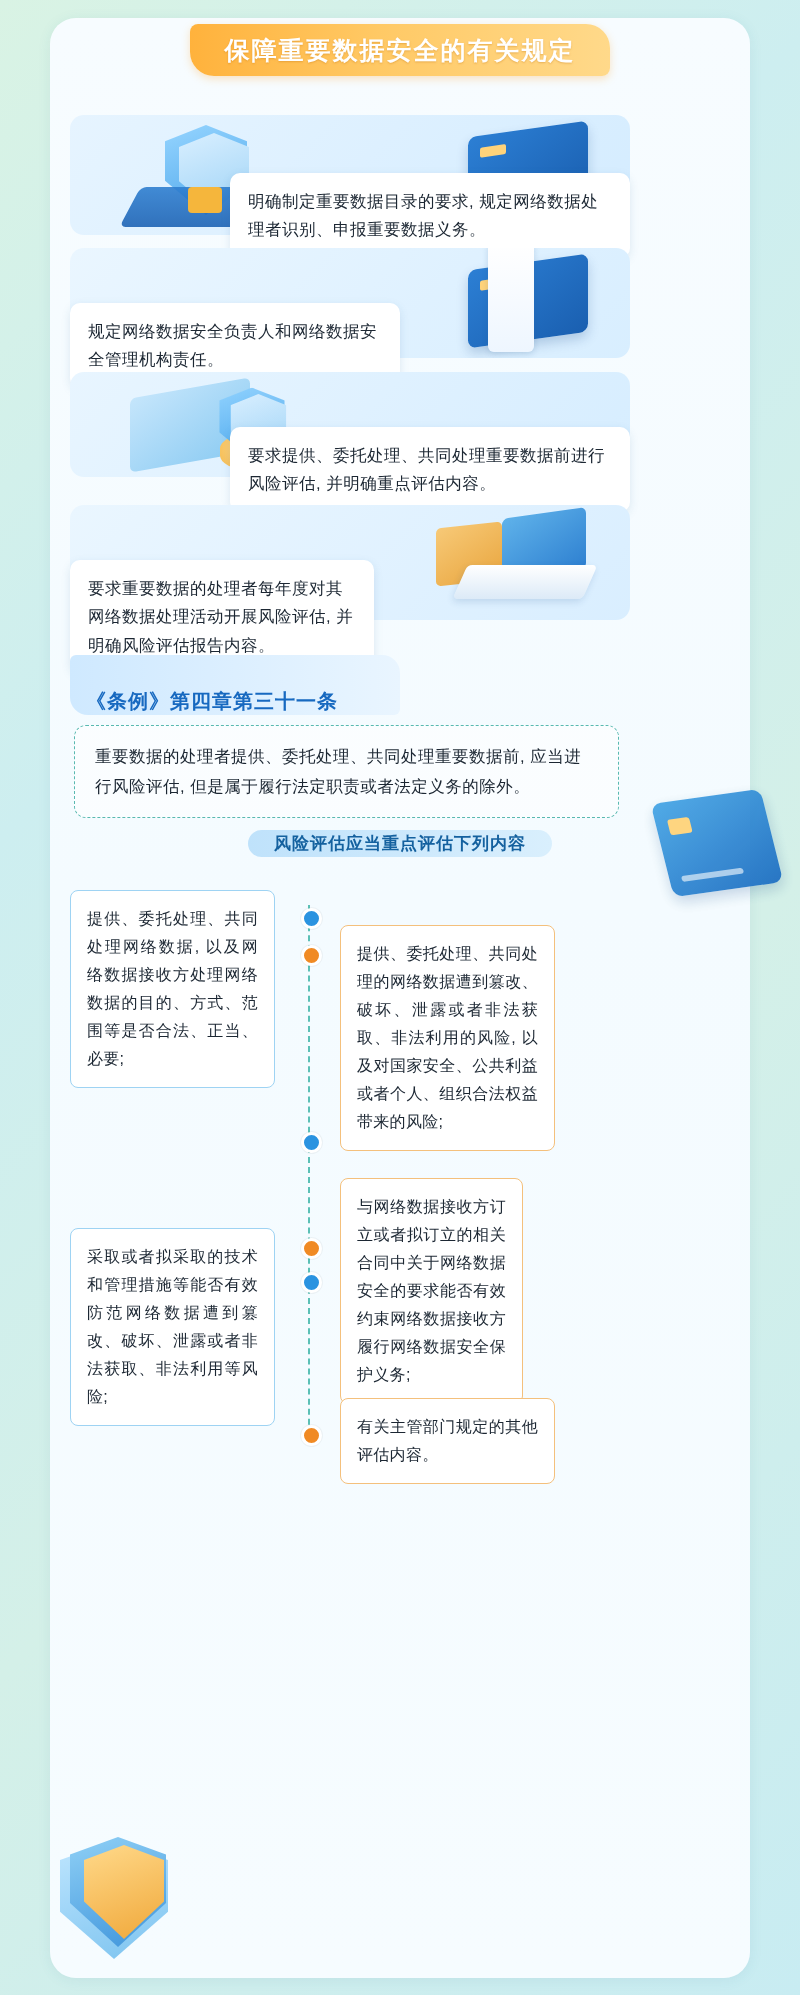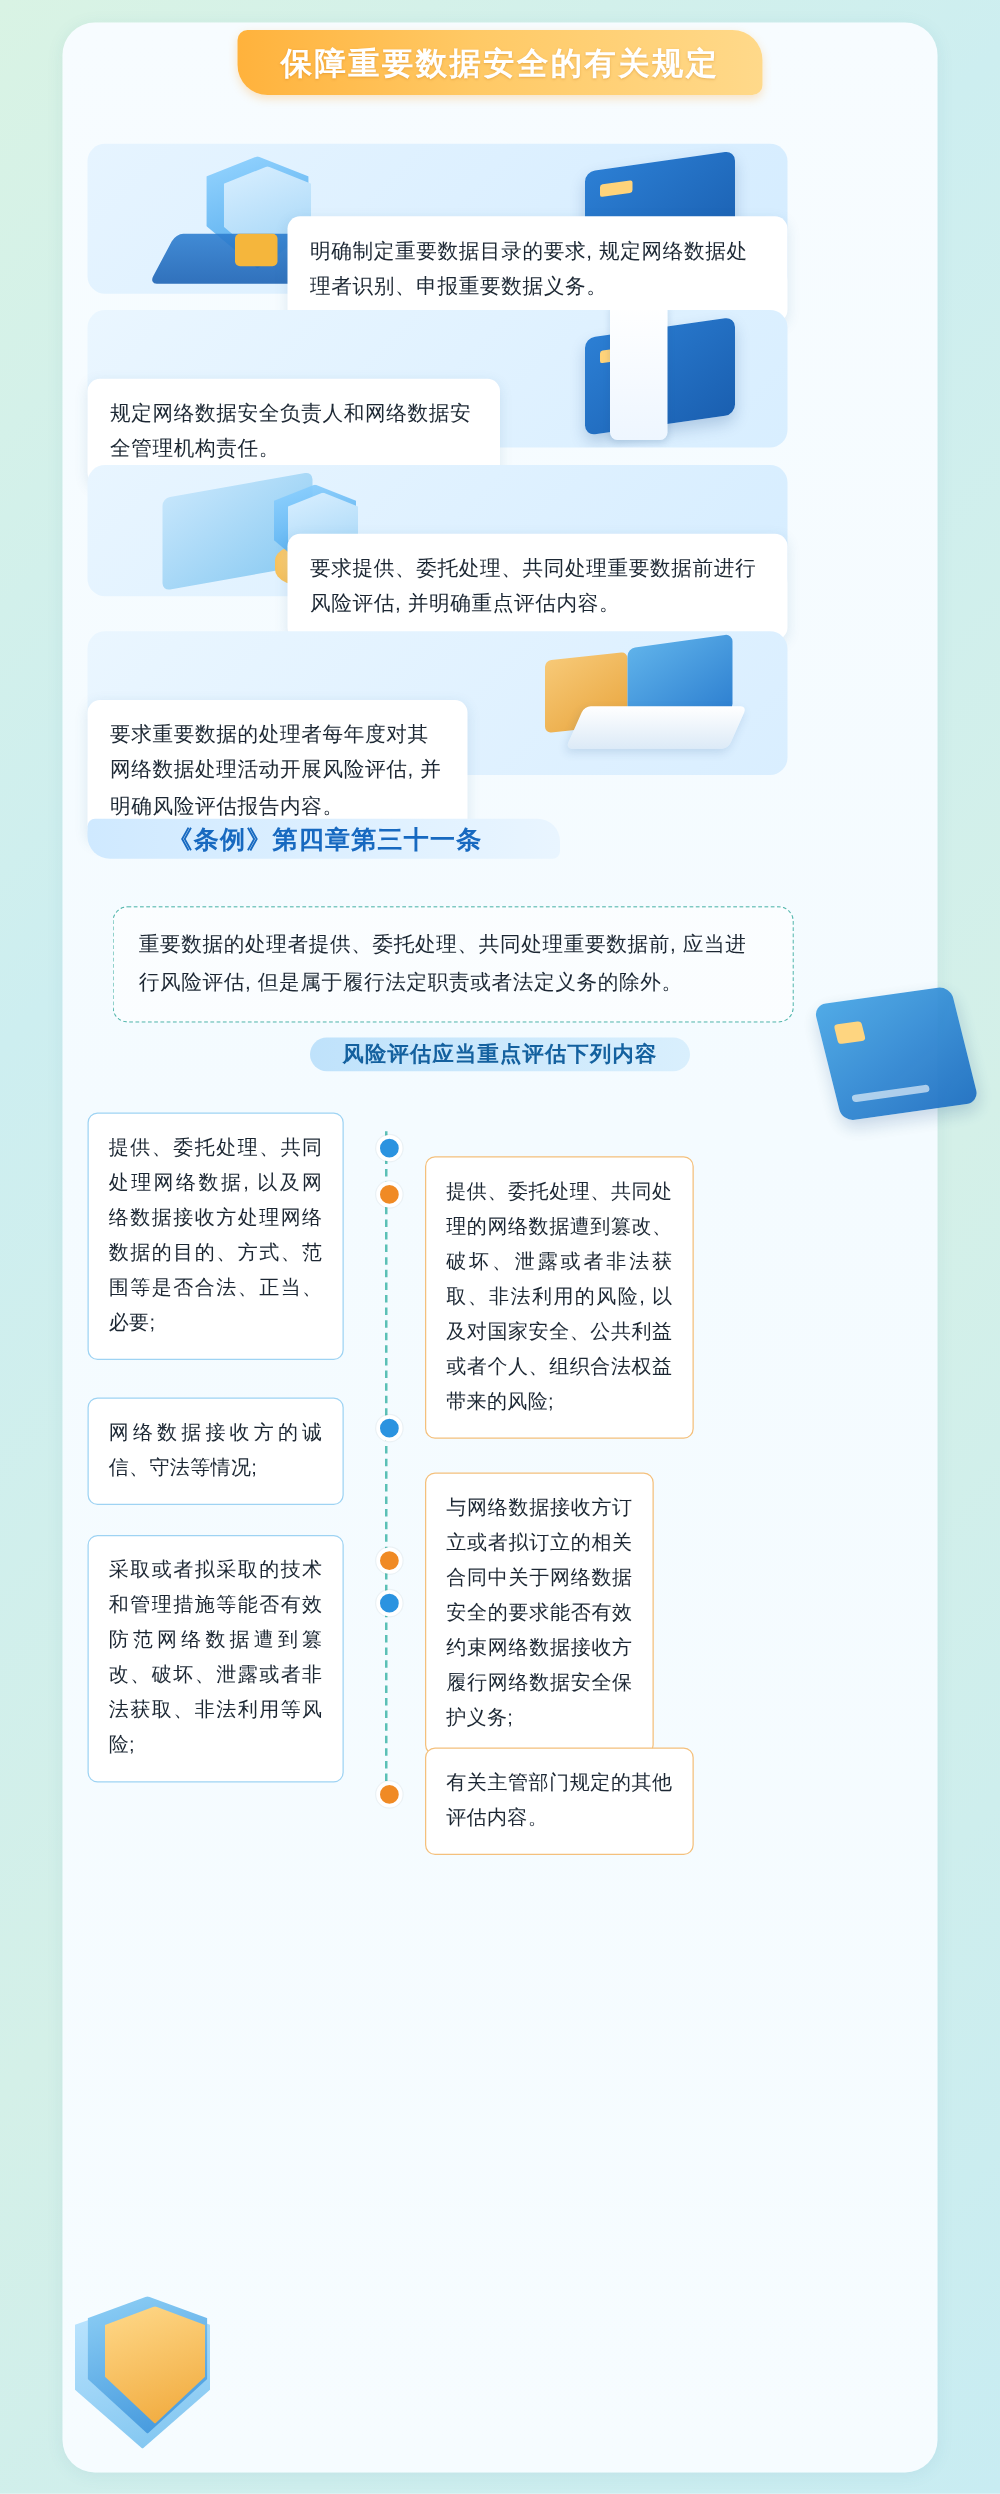--- a/index.html
+++ b/index.html
@@ -149,31 +149,31 @@
     letter-spacing:.5px;
     margin-top:40px;
   }
   .c1{left:230px;top:133px;width:400px;}
   .c2{left:70px;top:263px;width:330px;}
   .c3{left:230px;top:387px;width:400px;}
   .c4{left:70px;top:520px;width:304px;}
 
   
   .sec-head{
-    position:absolute;left:70px;top:655px;width:330px;height:32px;
+    position:absolute;left:70px;top:655px;width:330px;height:60px;
     background:linear-gradient(90deg,#cfe9ff 0%,#e9f5ff 100%);
     border-radius:6px 18px 6px 18px;
-    display:flex;align-items:center;padding-left:48px;
+    display:flex;align-items:flex-end;
   }
   .sec-head span{
     color:#1769c0;font-size:20px;font-weight:bold;letter-spacing:1px;padding-left:16px;
   }
   
   .quote{
-    position:absolute;left:90px;top:725px;width:545px;
+    position:absolute;left:74px;top:725px;width:545px;
     border:1.6px dashed #59b9b0;
     border-radius:12px;
     background:rgba(255,255,255,.55);
     padding:16px 20px;
     box-sizing:border-box;
     color:#1c2733;font-size:16.5px;line-height:1.8;letter-spacing:.5px;
   }
   
   .pill{
     position:absolute;left:50%;transform:translateX(-50%);top:830px;
@@ -298,21 +298,20 @@
   <div class="tl-line"></div>
 
   <div class="dot dot-blue" style="left:301px;top:908px;"></div>
   <div class="dot dot-orange" style="left:301px;top:945px;"></div>
   <div class="dot dot-blue" style="left:301px;top:1132px;"></div>
   <div class="dot dot-orange" style="left:301px;top:1238px;"></div>
   <div class="dot dot-blue" style="left:301px;top:1272px;"></div>
   <div class="dot dot-orange" style="left:301px;top:1425px;"></div>
 
   <div class="tbox blue just l1">提供、委托处理、共同处理网络数据, 以及网络数据接收方处理网络数据的目的、方式、范围等是否合法、正当、必要;</div>
-  <div class="tbox blue just l2">网络数据接收方的诚信、守法等情况;</div>
   <div class="tbox blue just l3">采取或者拟采取的技术和管理措施等能否有效防范网络数据遭到篡改、破坏、泄露或者非法获取、非法利用等风险;</div>
 
   <div class="tbox orange just r1">提供、委托处理、共同处理的网络数据遭到篡改、破坏、泄露或者非法获取、非法利用的风险, 以及对国家安全、公共利益或者个人、组织合法权益带来的风险;</div>
   <div class="tbox orange just r2">与网络数据接收方订立或者拟订立的相关合同中关于网络数据安全的要求能否有效约束网络数据接收方履行网络数据安全保护义务;</div>
   <div class="tbox orange just r3">有关主管部门规定的其他评估内容。</div>
 
   <div class="shield-bottom">
     <div class="layer l-a"></div>
     <div class="layer l-b"></div>
     <div class="layer l-c"></div>

